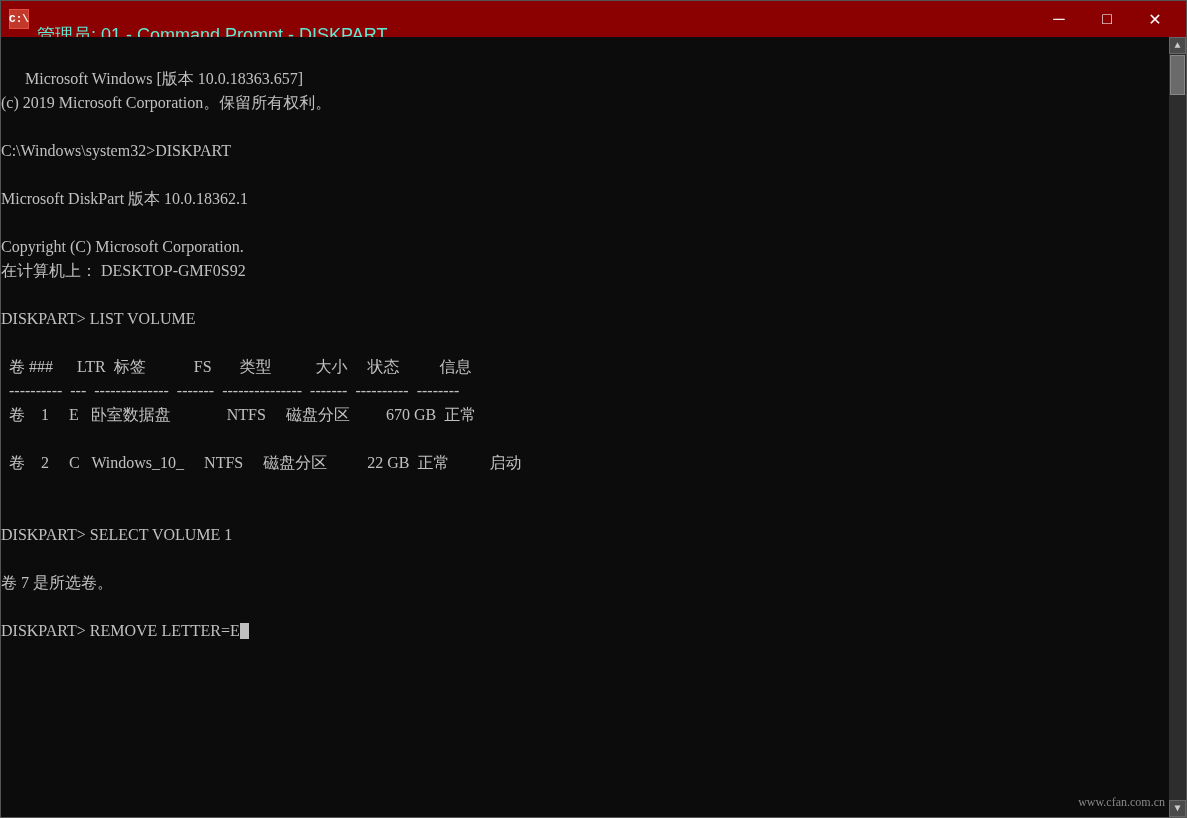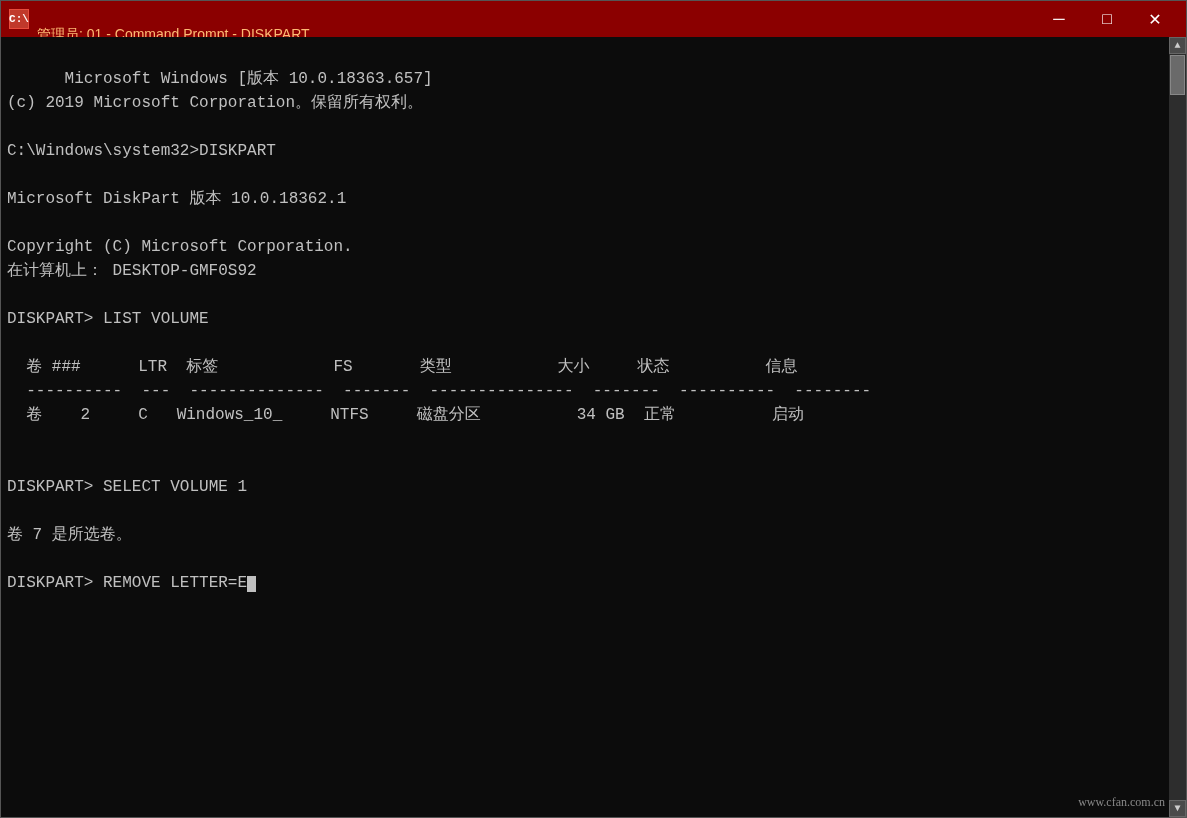--- a/index.html
+++ b/index.html
@@ -38,22 +38,22 @@
       align-items: center;
       justify-content: center;
       margin-right: 8px;
       font-size: 11px;
       color: white;
       font-weight: bold;
       flex-shrink: 0;
     }
 
     .title-bar-title {
-      color: #fdba74;
-      font-size: 14px;
+      color: #5eead4;
+      font-size: 18px;
       font-family: 'Segoe UI', sans-serif;
       flex: 1;
       margin-top: 32px;
     }
 
     .title-bar-controls {
       display: flex;
       gap: 2px;
     }
 
@@ -76,23 +76,23 @@
       flex: 1;
       overflow: hidden;
     }
 
     .terminal {
       flex: 1;
       background: #0c0c0c;
       color: #c0c0c0;
       font-size: 16px;
       line-height: 1.5;
-      padding: 6px 6px;
+      padding: 6px 0;
       overflow-y: auto;
-      font-family: Liberation Mono, monospace;
+      font-family: Liberation Serif, serif;
       white-space: pre;
     }
 
     .scrollbar {
       width: 17px;
       background: #2d2d2d;
       display: flex;
       flex-direction: column;
       flex-shrink: 0;
     }
@@ -183,21 +183,22 @@
 
 <span>Microsoft DiskPart 版本 10.0.18362.1</span>
 
 <span>Copyright (C) Microsoft Corporation.</span>
 <span>在计算机上： DESKTOP-GMF0S92</span>
 
 <span>DISKPART&gt; LIST VOLUME</span>
 
 <span>  卷 ###      LTR  标签            FS       类型           大小     状态          信息</span>
 <span>  ----------  ---  --------------  -------  ---------------  -------  ----------  --------</span>
-<span class="table-row">  卷    2     C   Windows_10_     NTFS     磁盘分区          34 GB  正常          启动</span>
+<span class="table-row">  卷    1     E   卧室数据盘              NTFS     磁盘分区         670 GB  正常</span>
+<span class="table-row">  卷    2     C   Windows_10_     NTFS     磁盘分区          22 GB  正常          启动</span>
 
 <span>DISKPART&gt; SELECT VOLUME 1</span>
 
 <span>卷 7 是所选卷。</span>
 
 <span>DISKPART&gt; REMOVE LETTER=E</span><span class="cursor"></span>
     </div>
     <div class="scrollbar">
       <div class="scroll-up">▲</div>
       <div class="scroll-thumb"></div>

